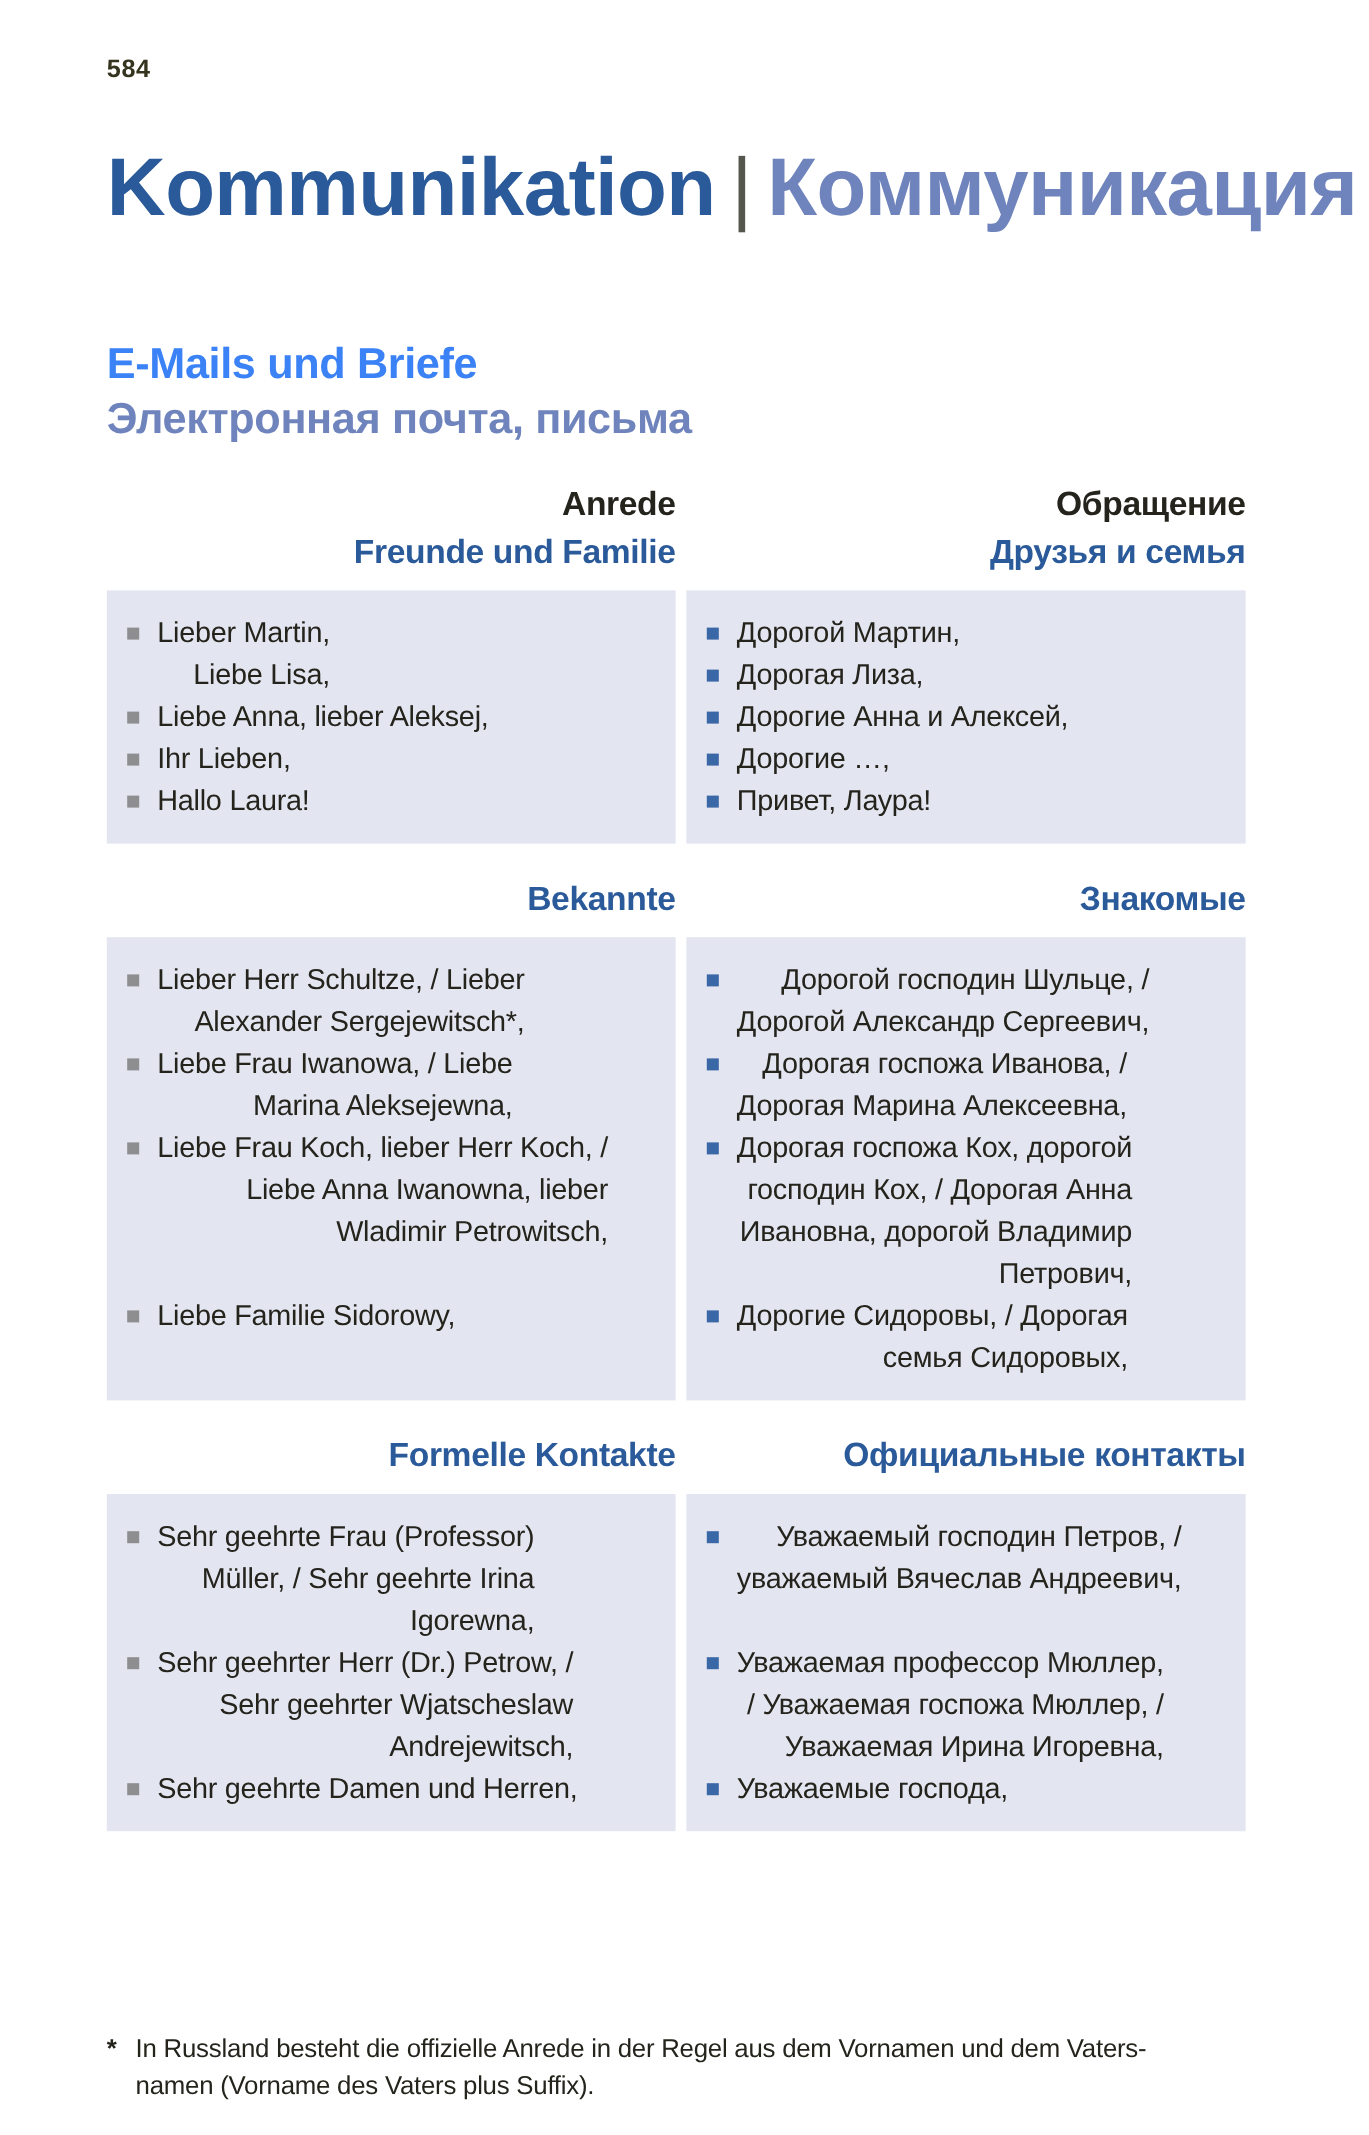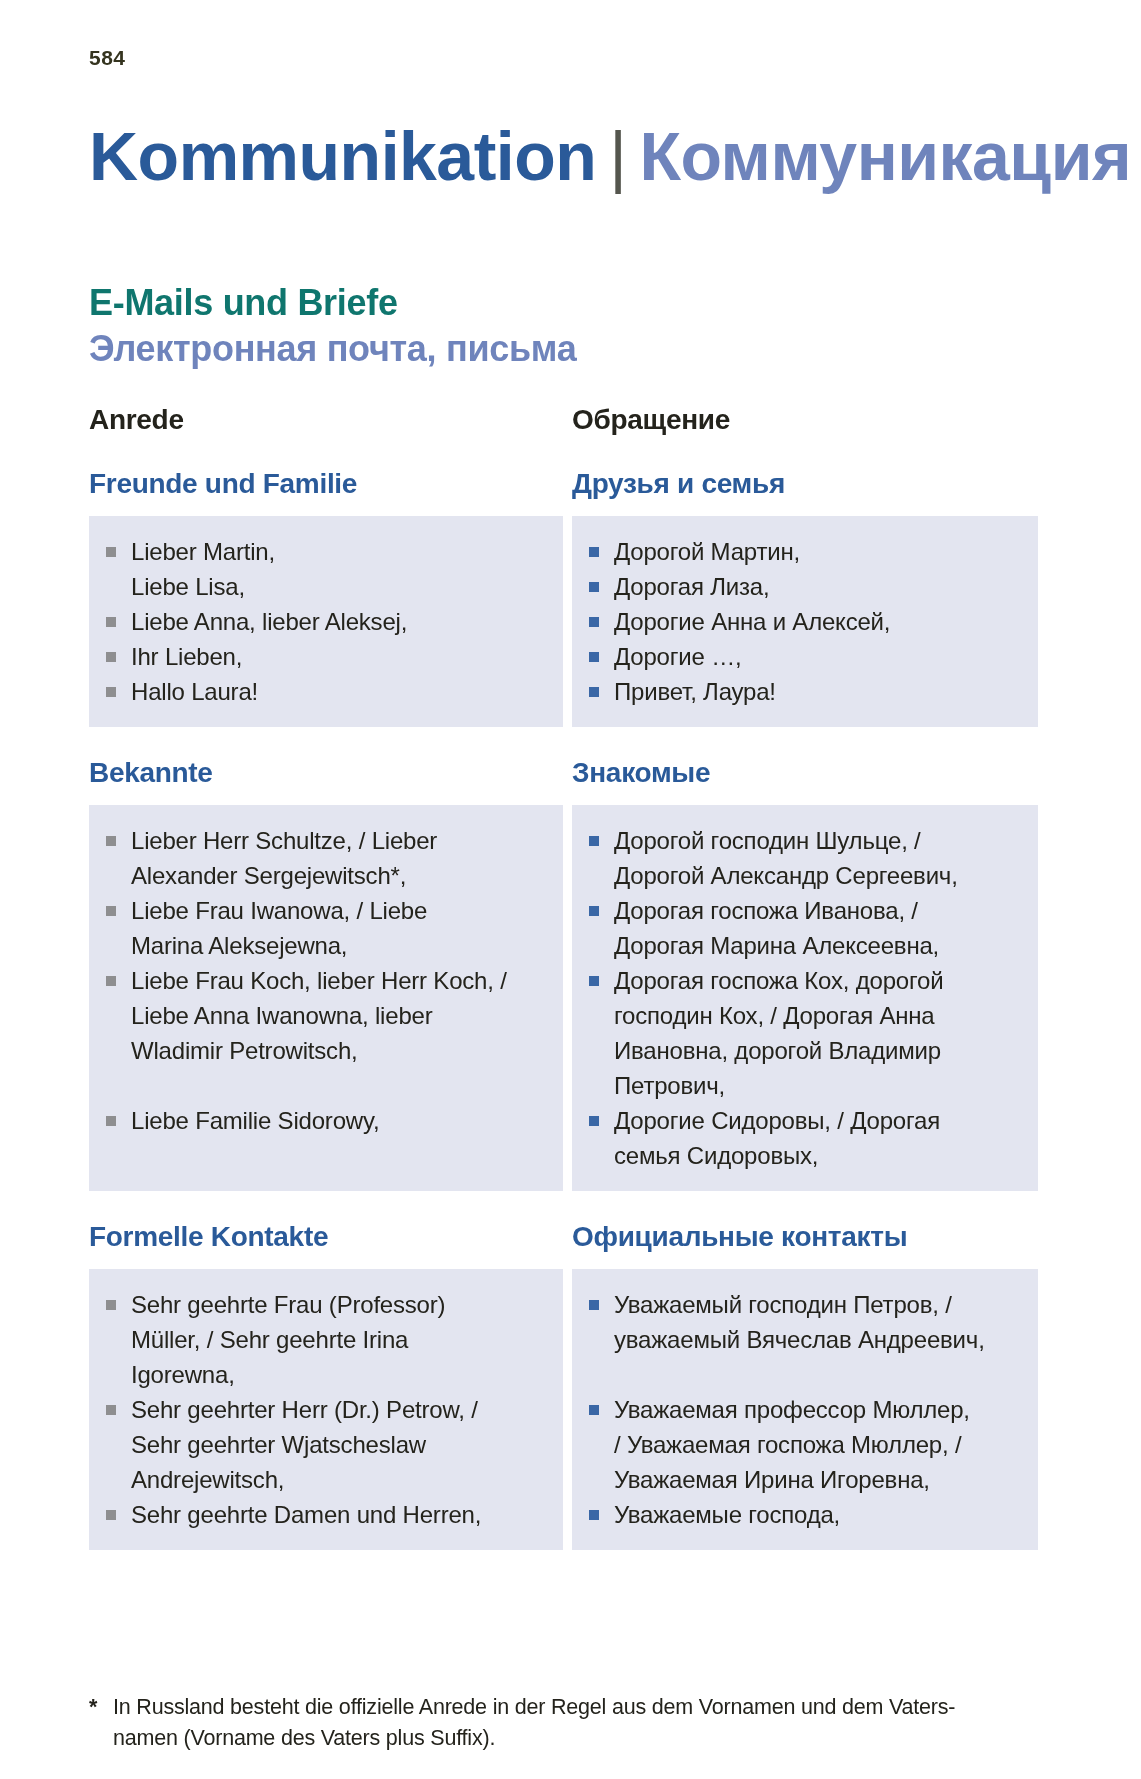--- a/index.html
+++ b/index.html
@@ -36,37 +36,38 @@
   .t-de { color: #2a5a99; }
   .t-sep { color: #55564e; font-weight: 500; padding: 0 13px; }
   .t-ru { color: #6f84bc; }
   .subtitle {
     margin: 94px 0 0 0;
     font-size: 36px;
     font-weight: 700;
     line-height: 46px;
     letter-spacing: -0.3px;
   }
-  .s-de { display: block; color: #0f766e; }
+  .s-de { display: block; color: #3b82f6; }
   .s-ru { display: block; color: #6f84bc; }
   .grid {
     display: grid;
     grid-template-columns: 474px 466px;
     column-gap: 9px;
+    text-align: right;
   }
   .col-headers {
     margin-top: 32px;
     font-size: 28px;
     font-weight: 700;
     line-height: 32px;
     color: #24231c;
     letter-spacing: -0.3px;
   }
   .section { margin-top: 30px; }
-  .section:first-of-type { margin-top: 32px; }
+  .section:first-of-type { margin-top: 8px; }
   .sec-h {
     margin: 0 0 16px 0;
     font-size: 28px;
     font-weight: 700;
     line-height: 32px;
     color: #2a5a99;
     letter-spacing: -0.3px;
   }
   .box {
     background: #e3e5f0;

